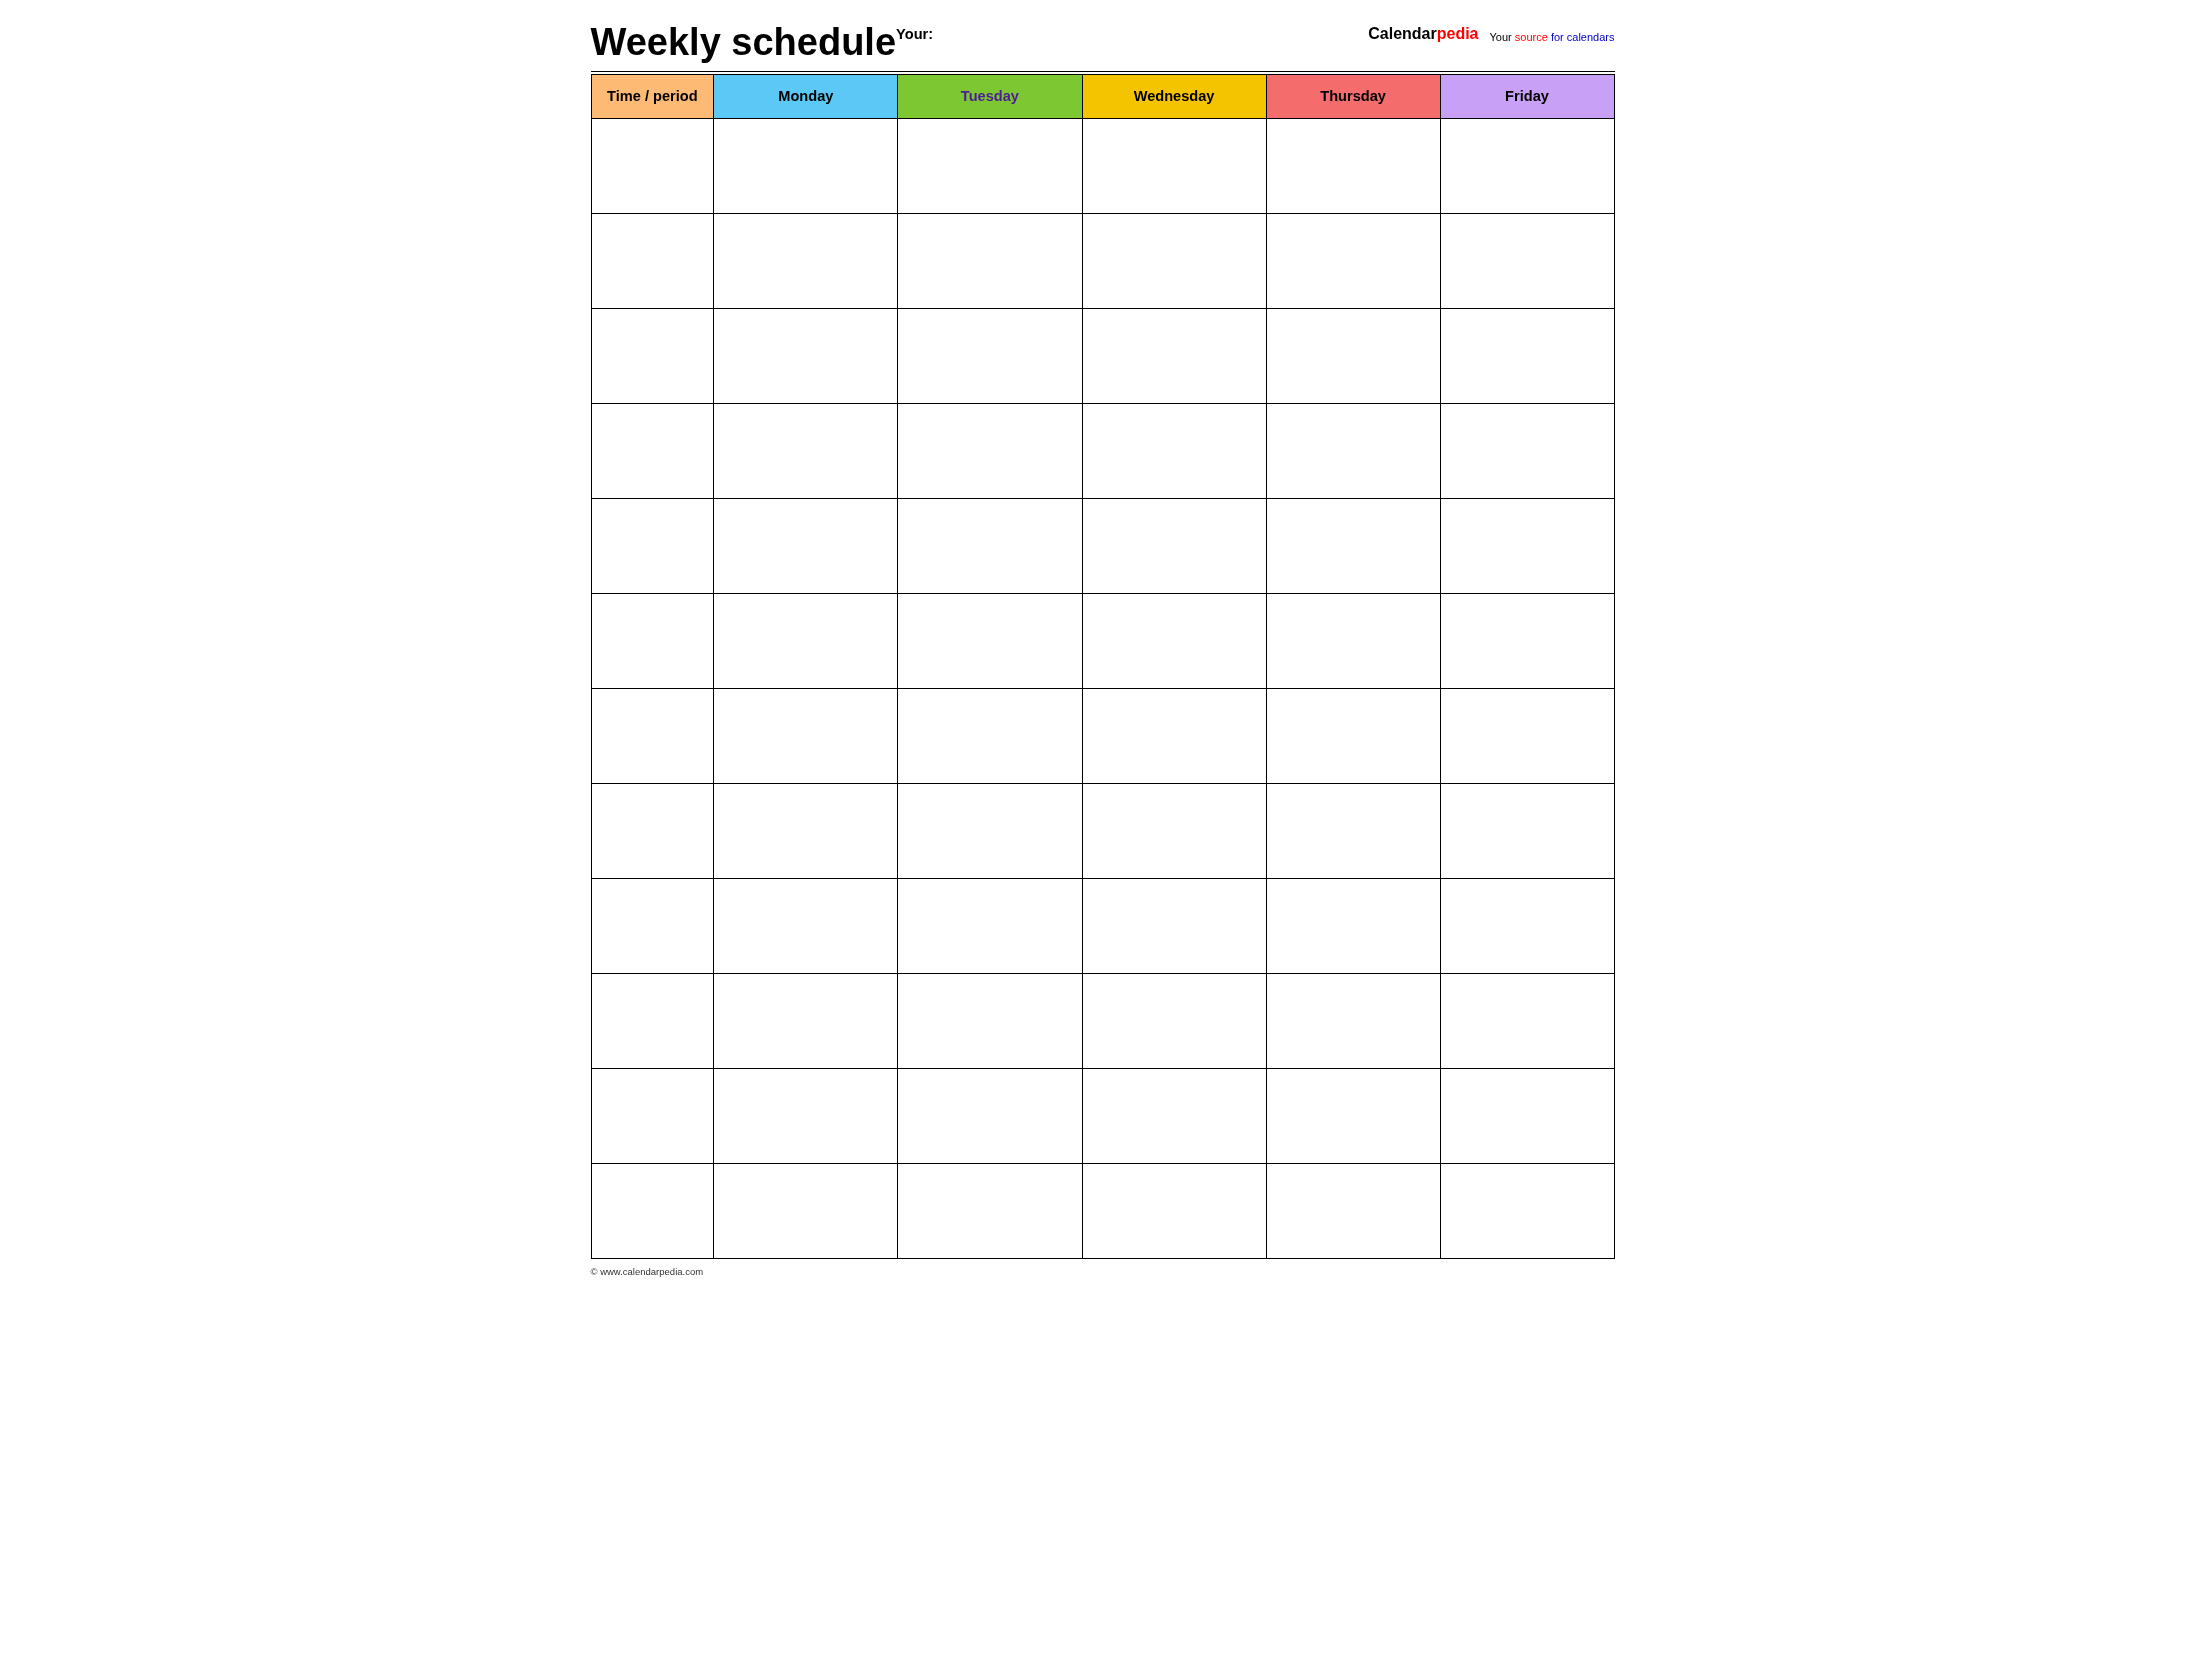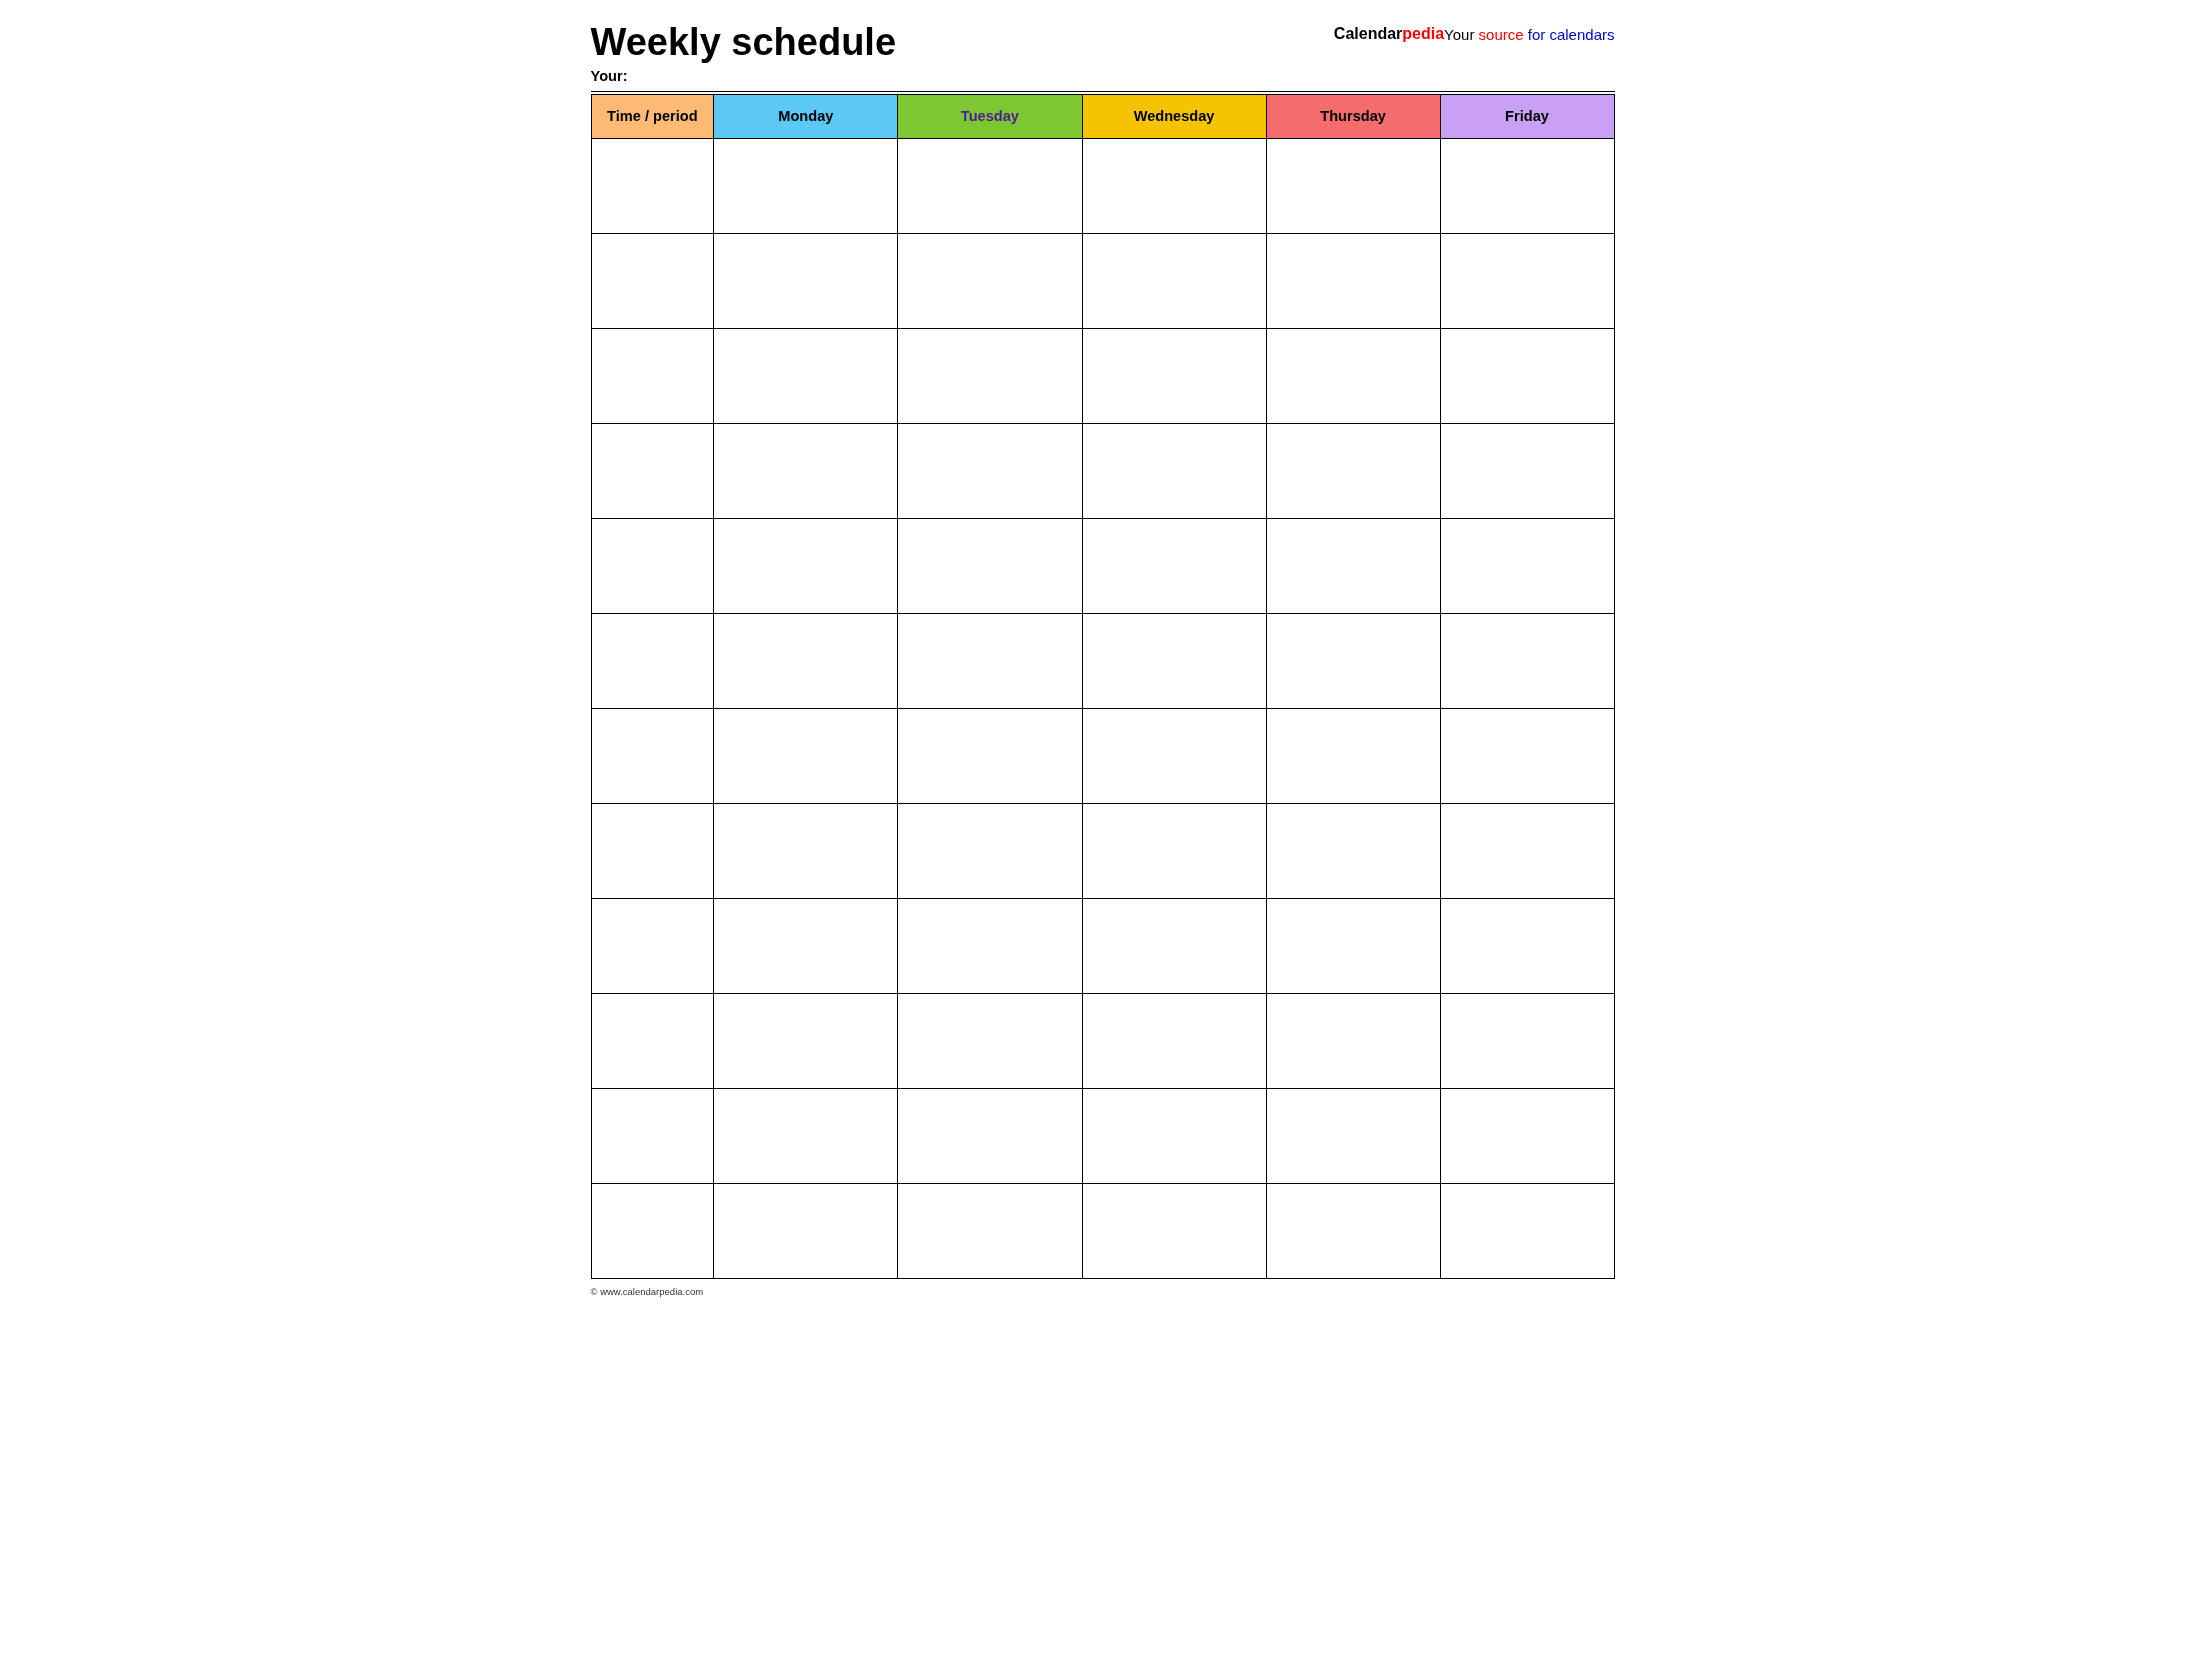--- a/index.html
+++ b/index.html
@@ -23,21 +23,21 @@
 
     .header {
       display: flex;
       justify-content: space-between;
       align-items: flex-start;
       margin-bottom: 5.9px;
     }
 
     .title-section {
       display: flex;
-      flex-direction: column;
+      flex-direction: row;
     }
 
     .main-title {
       font-size: 38px;
       font-weight: bold;
       color: #000000;
       line-height: 1.1;
     }
 
     .name-label {
@@ -62,23 +62,24 @@
 
     .logo-text .calendar {
       color: #000000;
     }
 
     .logo-text .pedia {
       color: #ff0000;
     }
 
     .logo-subtitle {
-      font-size: 15px;
+      font-size: 11px;
       color: #555555;
       margin-top: 1.5px;
+      margin-left: 11px;
     }
 
     .logo-subtitle .your {
       color: #000000;
     }
 
     .logo-subtitle .source {
       color: #ff0000;
     }
 

